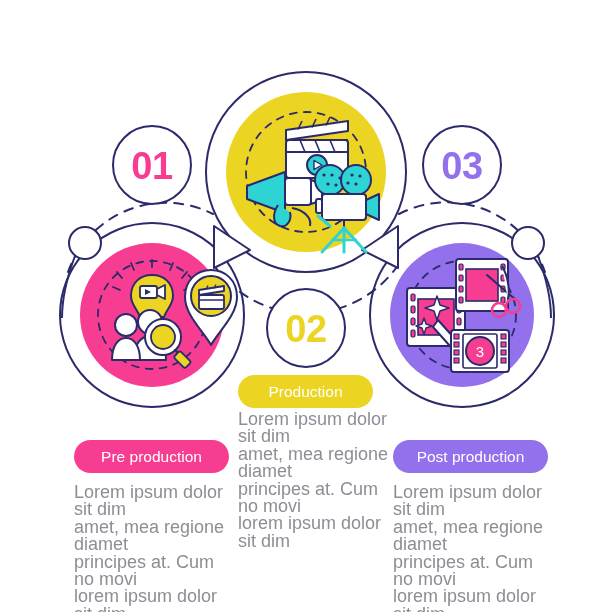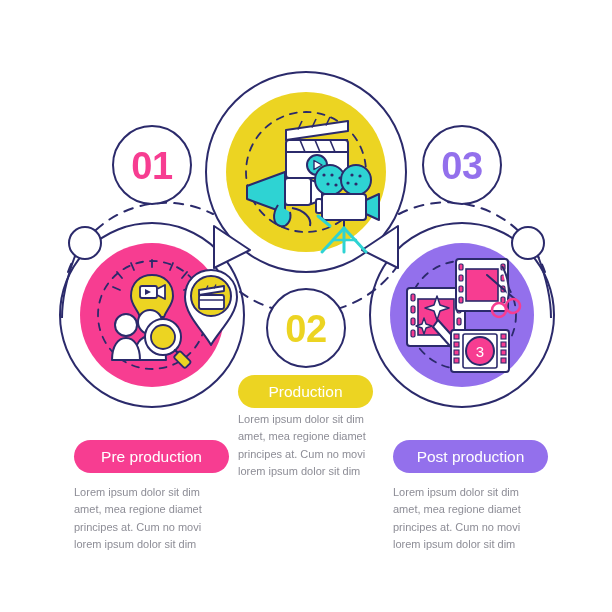--- a/index.html
+++ b/index.html
@@ -33,21 +33,21 @@
     letter-spacing: -0.5px;
   }
   .pill-label {
     font-family: "Liberation Sans", sans-serif;
     font-size: 15.5px;
     fill: #ffffff;
   }
   .body-text {
     position: absolute;
     font-family: "Liberation Sans", sans-serif;
-    font-size: 11px;
+    font-size: 18px;
     line-height: 17.4px;
     color: #8d8d96;
     width: 152px;
     text-align: left;
     white-space: pre-line;
   }
   #text-pre  { left: 74px;  top: 484px; }
   #text-prod { left: 238px; top: 411px; }
   #text-post { left: 393px; top: 484px; }
 </style>

